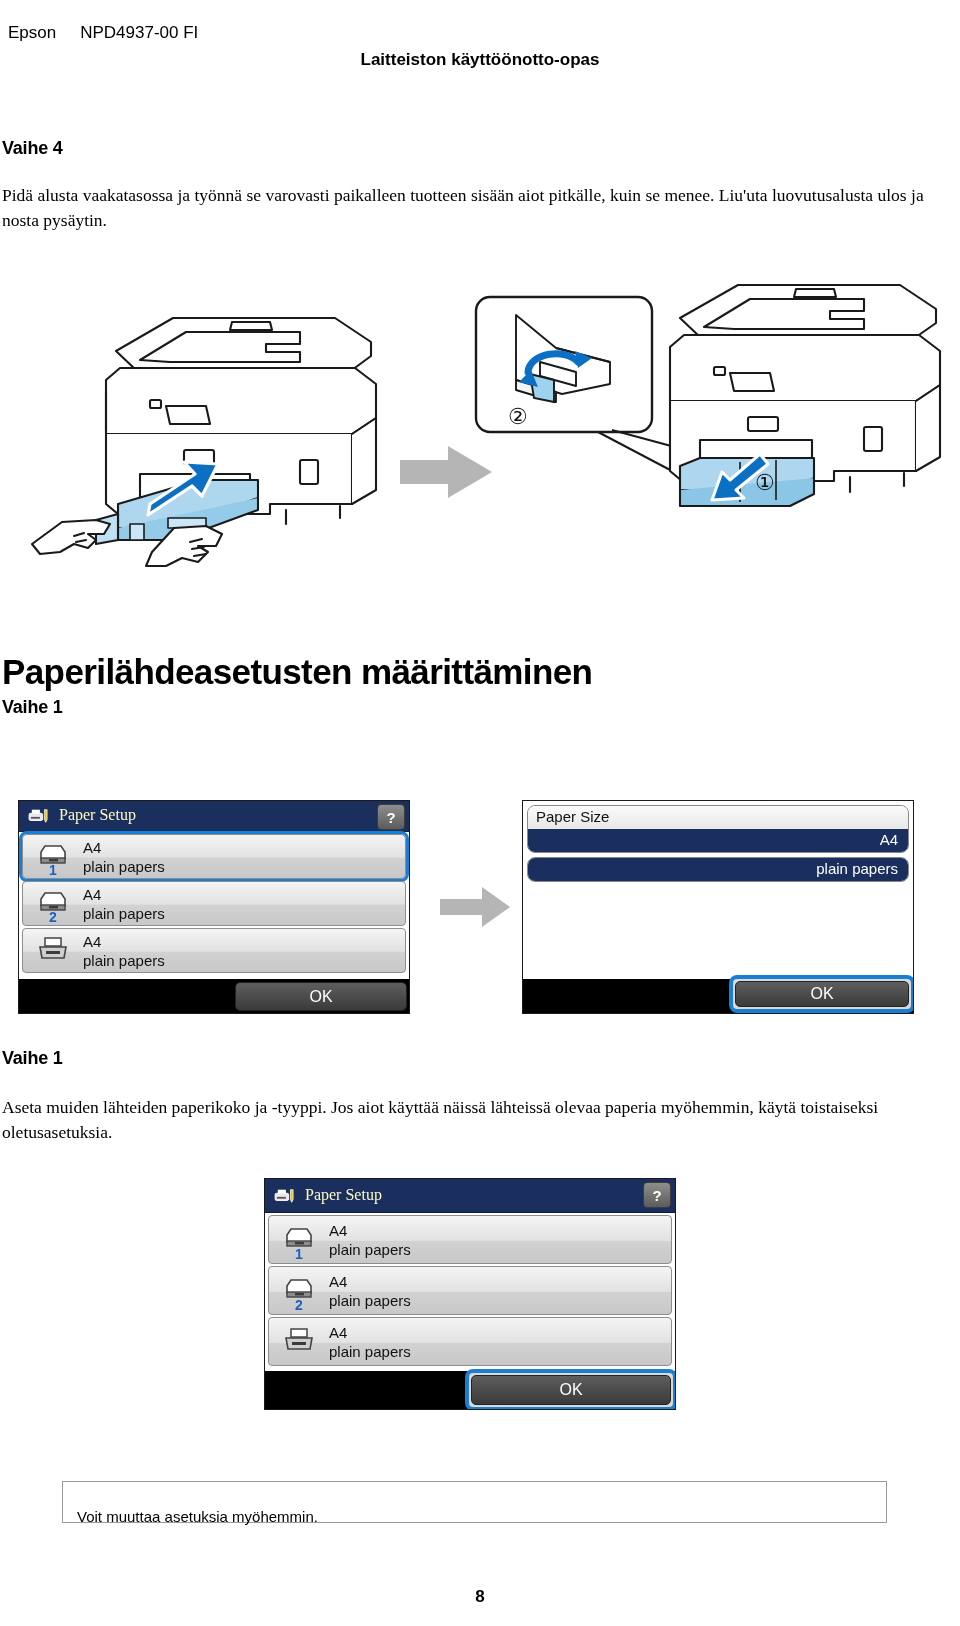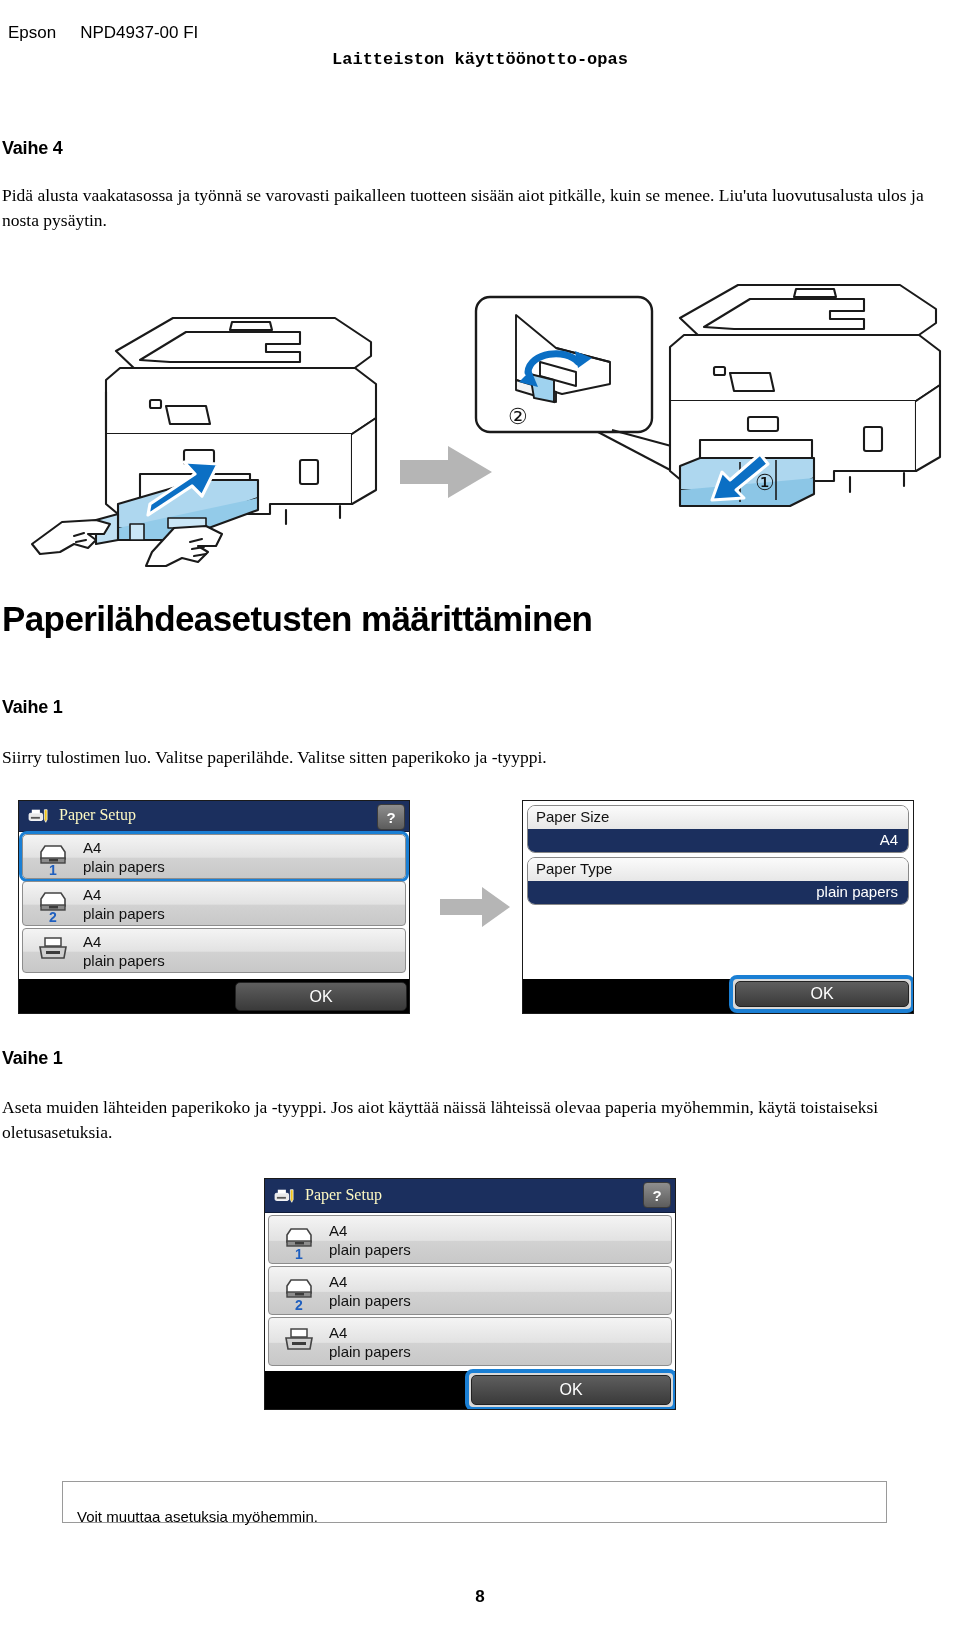--- a/index.html
+++ b/index.html
@@ -35,21 +35,21 @@
   .doc-header .brand { margin-right: 24px; }
 
   .doc-title {
     position: absolute;
     top: 50px;
     left: 0;
     width: 960px;
     text-align: center;
     font-weight: bold;
     font-size: 17px;
-    font-family: Liberation Mono, monospace;
+    font-family: Liberation Sans, sans-serif;
   }
 
   
   .step-head {
     font-weight: bold;
     font-size: 18px;
     font-family: "Liberation Sans", sans-serif;
     letter-spacing: -0.2px;
   }
   .body-text {
@@ -60,21 +60,21 @@
   .section-title {
     font-weight: bold;
     font-size: 35px;
     font-family: "Liberation Sans", sans-serif;
     letter-spacing: -0.6px;
   }
 
   #vaihe4-head { position: absolute; left: 2px; top: 138px; }
   #vaihe4-body { position: absolute; left: 2px; top: 183px; width: 944px; }
 
-  #section-title { position: absolute; left: 2px; top: 599px; text-align: right; }
+  #section-title { position: absolute; left: 2px; top: 652px; text-align: right; }
   #vaihe1-head   { position: absolute; left: 2px; top: 697px; }
   #vaihe1-body   { position: absolute; left: 2px; top: 745px; width: 900px; }
 
   #vaihe2-head   { position: absolute; left: 2px; top: 1048px; }
   #vaihe2-body   { position: absolute; left: 2px; top: 1095px; width: 944px; }
 
   .note-box {
     position: absolute;
     left: 62px;
     top: 1481px;
@@ -372,21 +372,20 @@
       <g>
         <path d="M760 202 L730 228 L722 220 L712 248 L744 246 L736 238 L768 212 Z" fill="#0b6fc4" stroke="#ffffff" stroke-width="3" stroke-linejoin="round"></path>
       </g>
       <text x="755" y="238" font-family="'Liberation Sans', sans-serif" font-size="22" fill="#111">①</text>
     </svg>
   </div>
 
   <div class="section-title" id="section-title">Paperilähdeasetusten määrittäminen</div>
 
   <div class="step-head" id="vaihe1-head">Vaihe 1</div>
-  <div class="body-text" id="vaihe1-body">Siirry tulostimen luo. Valitse paperilähde. Valitse sitten paperikoko ja -tyyppi.</div>
 
   <div class="lcd" style="left:18px; top:800px; width:392px; height:214px;">
     <div class="lcd-titlebar">
       <svg class="tb-icon" viewBox="0 0 24 20">
         <rect x="1" y="7" width="15" height="8" rx="1.6" fill="#e9e9e9" stroke="#ffffff" stroke-width="1"></rect>
         <rect x="4" y="3" width="9" height="4" fill="#ffffff"></rect>
         <rect x="3" y="11" width="10" height="2" fill="#555"></rect>
         <path d="M18 3 L21 3 L21 14 L19.5 17 L18 14 Z" fill="#f0c419" stroke="#ffffff" stroke-width="0.8"></path>
       </svg>
       <div class="tb-text">Paper Setup</div>
@@ -432,21 +431,20 @@
     </div>
   </div>
 
   <div class="lcd" style="left:522px; top:800px; width:392px; height:214px;">
     <div class="lcd-body" style="height:146px;">
       <div class="set-group">
         <div class="set-label">Paper Size</div>
         <div class="set-value">A4</div>
       </div>
       <div class="set-group">
-        <div class="set-label">Paper Type</div>
         <div class="set-value">plain papers</div>
       </div>
     </div>
     <div class="lcd-footer"></div>
     <div class="ok-wrap highlight" style="left:206px; top:174px; width:186px; height:38px;">
       <div class="ok-btn" style="position:relative; width:100%; height:100%;">OK</div>
     </div>
   </div>
 
   <svg class="gray-arrow" style="left:440px; top:885px;" width="72" height="44" viewBox="0 0 72 44">

